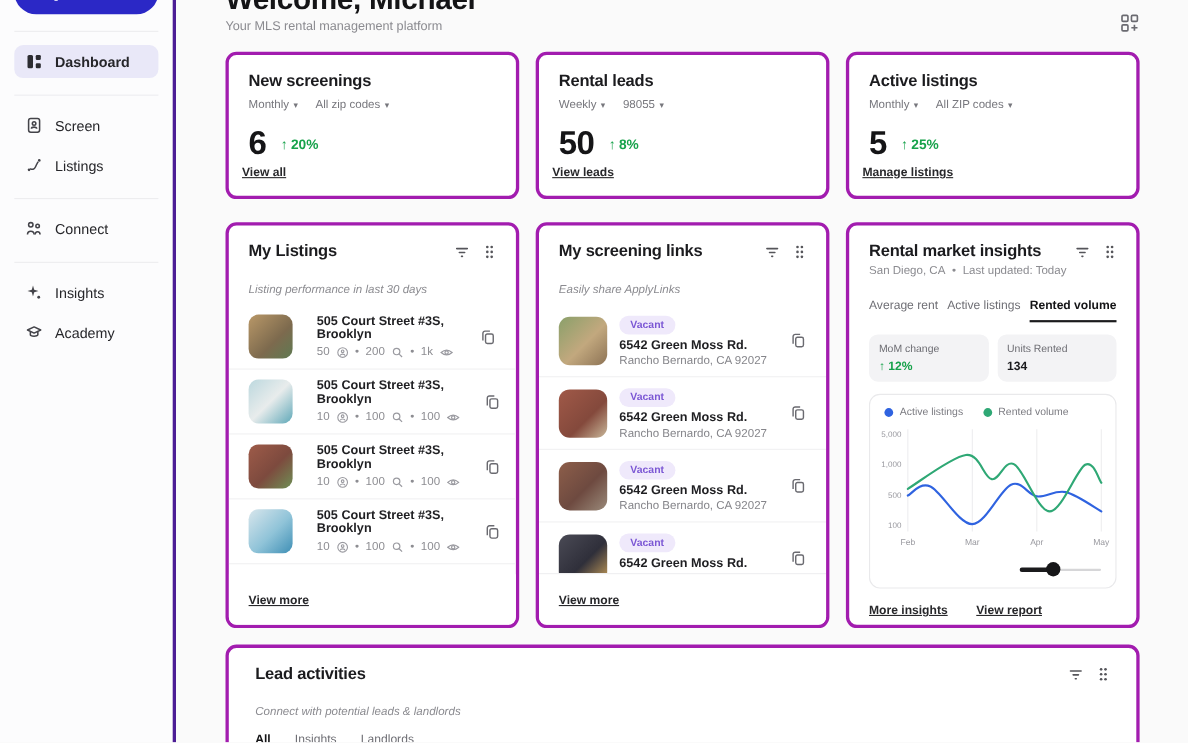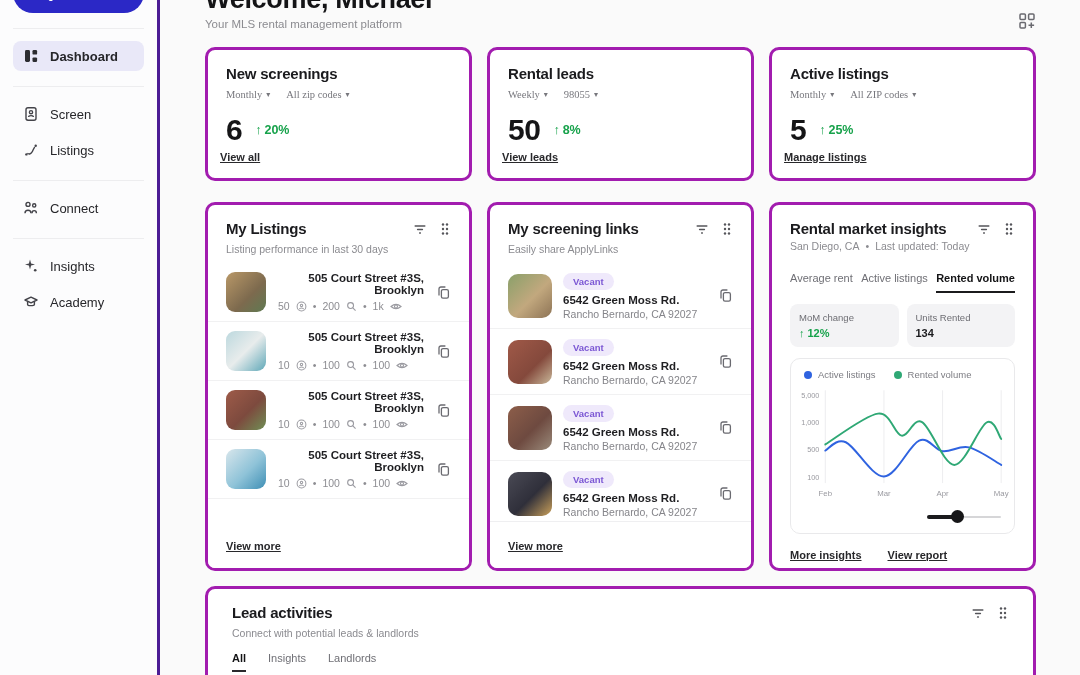--- a/index.html
+++ b/index.html
@@ -27,41 +27,41 @@
   .hdr p { margin-top:3px; font-size:11.5px; color:#8b8b90; }
   .widget-btn { position:absolute; top:12px; right:44px; background:none; border:none; cursor:pointer; color:#6a6a70; }
 
   .card { background:#fff; border:3px solid #a21caf; border-radius:10px; }
 
   
   .stats-row { margin-top:17px; display:grid; grid-template-columns:repeat(3,1fr); gap:15px; }
   .stat-card { height:134px; padding:15px 18px; position:relative; }
   .card-title { font-size:15px; font-weight:700; letter-spacing:-0.2px; color:#1b1b1e; }
   .stat-filters { margin-top:7px; display:flex; gap:16px; font-size:10.5px; color:#77777d; }
-  .filter-dd { display:inline-flex; align-items:center; gap:4px; cursor:pointer;font-family:Liberation Serif, serif; }
+  .filter-dd { display:inline-flex; align-items:center; gap:4px; cursor:pointer; }
   .chev { font-size:8px; color:#77777d; }
   .stat-value-row { margin-top:13px; display:flex; align-items:center; gap:13px; }
   .stat-value { font-size:30px; font-weight:700; color:#151517; letter-spacing:-0.5px; }
   .stat-change { color:#17a24b; font-size:12.5px; font-weight:700; display:inline-flex; gap:3px; align-items:center; }
   .link { font-size:11px; font-weight:700; color:#28282b; text-decoration:underline; cursor:pointer; }
   .stat-link { position:absolute; left:12px; bottom:15px; }
 
   
   .mid-row { margin-top:21px; display:grid; grid-template-columns:repeat(3,1fr); gap:15px; }
   .mid-card { height:369px; position:relative; overflow:hidden; }
   .mid-hd { padding:15px 18px 8px; }
   .mid-hd-top { display:flex; justify-content:space-between; align-items:flex-start; }
   .hd-icons { display:flex; gap:12px; color:#55555a; margin-top:2px; }
   .hd-icons span { cursor:pointer; display:inline-flex; }
-  .card-sub { margin-top:6px; font-size:10.5px; color:#8b8b90; }
+  .card-sub { margin-top:20px; font-size:10.5px; color:#8b8b90;font-style:italic; }
   .card-footer { position:absolute; left:0; right:0; bottom:0; background:#fff; padding:14px 18px; }
   .card-footer.bordered { border-top:1px solid #efeff1; }
 
   
-  .listing-row { display:flex; align-items:center; gap:12px; padding:9px 18px; border-top:1px solid #f1f1f2;text-align:right; }
+  .listing-row { display:flex; align-items:center; gap:22px; padding:9px 18px; border-top:1px solid #f1f1f2; }
   .listing-row:first-child { border-top:none; }
   .listing-row.last { border-bottom:1px solid #f1f1f2; }
   .thumb { width:40px; height:40px; border-radius:9px; flex:none; }
   .l-addr { font-size:11.5px; font-weight:600; color:#1f1f22; }
   .l-stats { margin-top:4px; display:flex; align-items:center; gap:6px; font-size:10.5px; color:#8d8d92; }
   .l-stats svg { color:#9a9aa0; }
   .copy-btn { margin-left:auto; background:none; border:none; color:#6a6a70; cursor:pointer; display:flex; }
   .lt-1 { background:linear-gradient(135deg,#b99868,#7d6a4e 60%,#5f7a52); }
   .lt-2 { background:linear-gradient(135deg,#bcd8de,#e8ecec 50%,#5fa8b8); }
   .lt-3 { background:linear-gradient(135deg,#9e5b49,#7d4a3e 55%,#6f8f55); }

